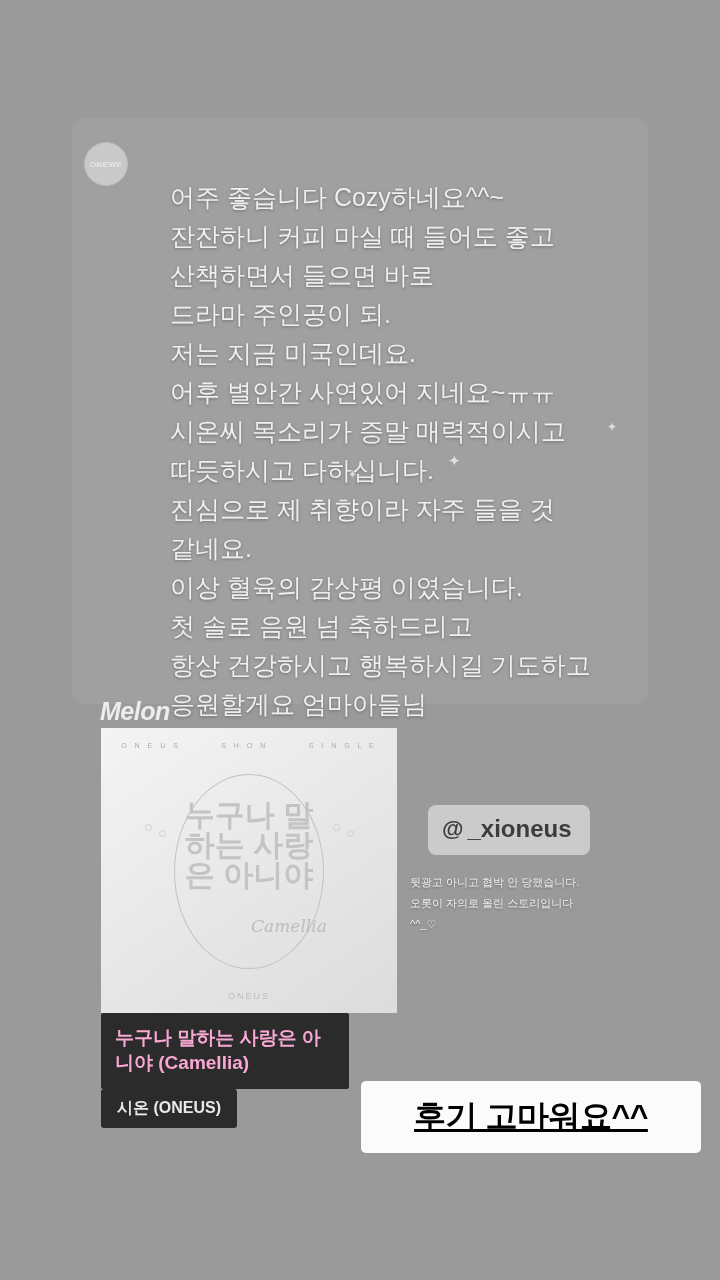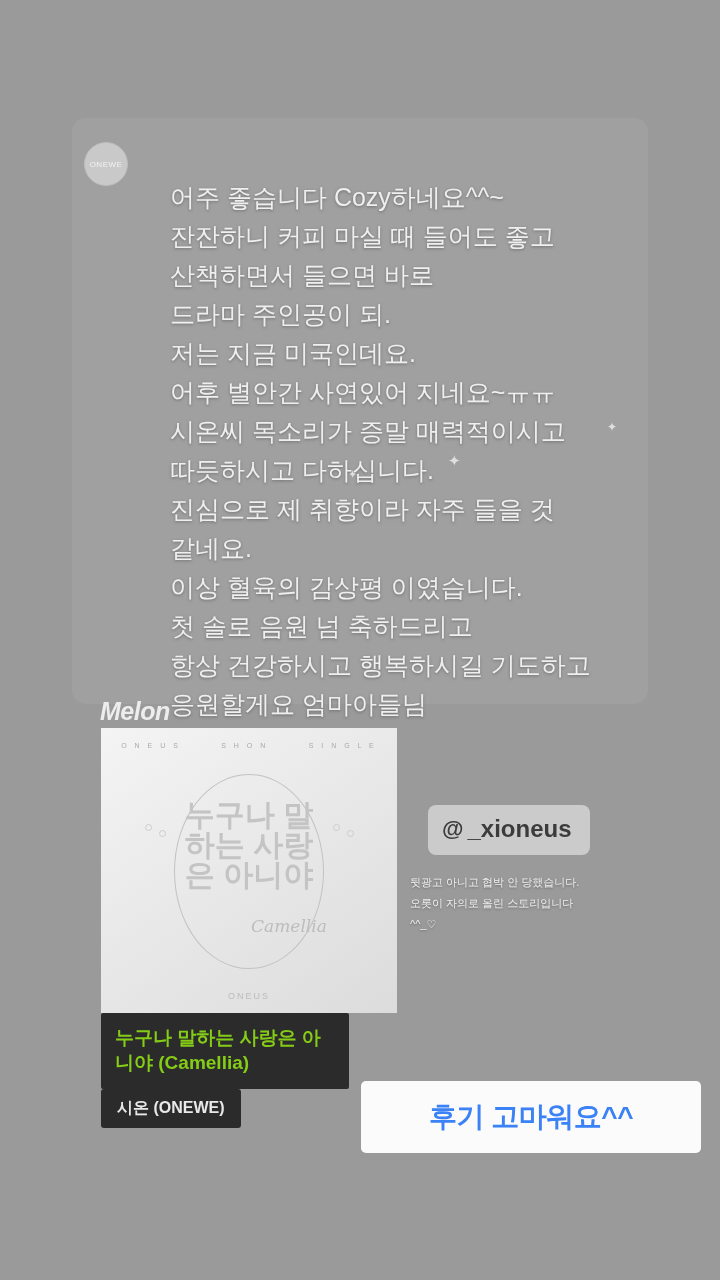--- a/index.html
+++ b/index.html
@@ -180,21 +180,21 @@
     border-radius: 50%;
   }
 
   .track-info {
     position: absolute;
     left: 101px;
     top: 1013px;
     width: 248px;
     background: #2b2b2b;
     padding: 12px 26px 14px 14px;
-    color: #84cc16;
+    color: #f9a8d4;
     font-size: 19px;
     line-height: 25px;
     font-weight: bold;
     border-radius: 2px;
   }
   .artist-chip {
     position: absolute;
     left: 101px;
     top: 1089px;
     background: #2b2b2b;
@@ -247,24 +247,25 @@
     top: 1081px;
     width: 340px;
     height: 72px;
     background: #fbfbfb;
     border-radius: 5px;
     display: flex;
     align-items: center;
     justify-content: center;
   }
   .thanks-text {
-    font-size: 28px;
-    font-weight: bold;
-    color: #3b82f6;
+    font-size: 32px;
+    font-weight: bold;
+    color: #000000;
     letter-spacing: -0.5px;
+    text-decoration: underline;
   }
 
   
   .sparkle {
     position: absolute;
     color: #f5f5f5;
     font-size: 15px;
     opacity: 0.75;
     pointer-events: none;
   }
@@ -312,21 +313,21 @@
     <span style="left:246px; top:6px;"></span>
   </div>
   <div class="album-oval"></div>
   <div class="album-title-kr">누구나 말하는 사랑은 아니야</div>
   <div class="album-script">Camellia</div>
   <div class="album-artist">ONEUS</div>
 </div>
 
 <div class="track-info">누구나 말하는 사랑은 아니야
 (Camellia)</div>
-<div class="artist-chip">시온 (ONEWE)</div>
+<div class="artist-chip">시온 (ONEUS)</div>
 
 <div class="mention-chip">
   <span class="mention-at">@</span>
   <span>_xioneus</span>
 </div>
 
 <div class="small-caption">뒷광고 아니고 협박 안 당했습니다.
 오롯이 자의로 올린 스토리입니다
 ^^_♡</div>
 

